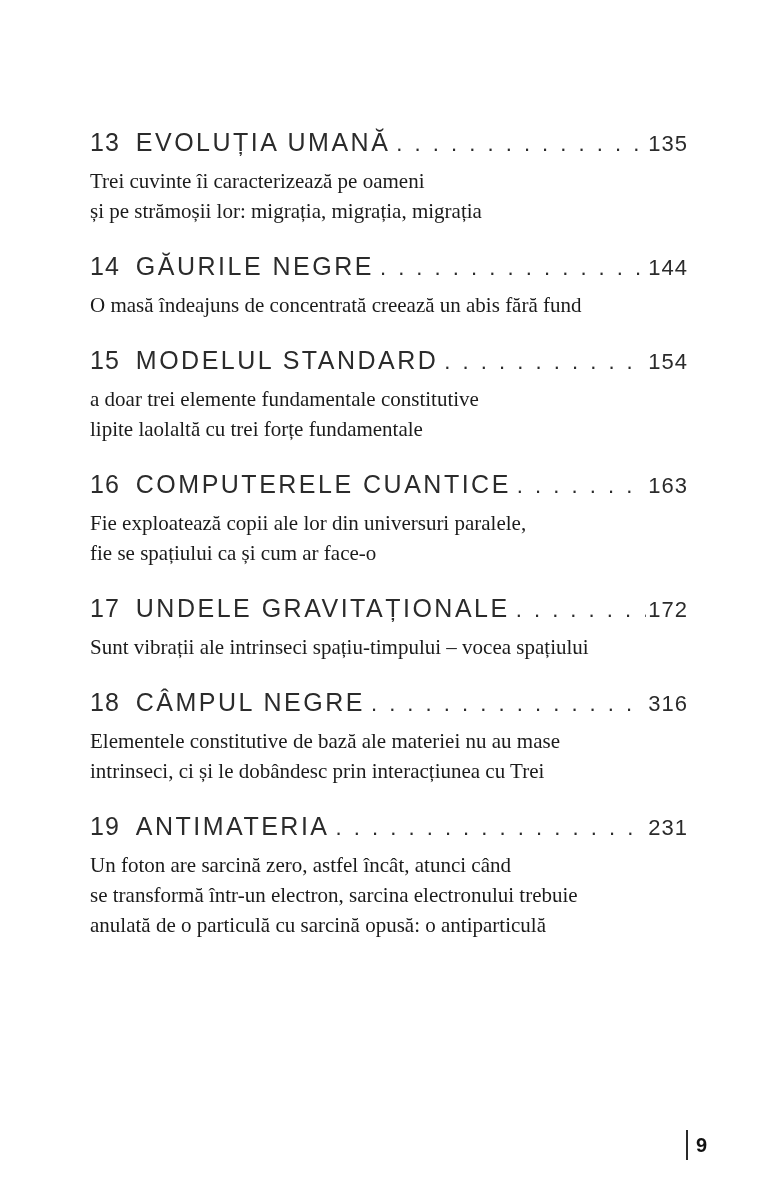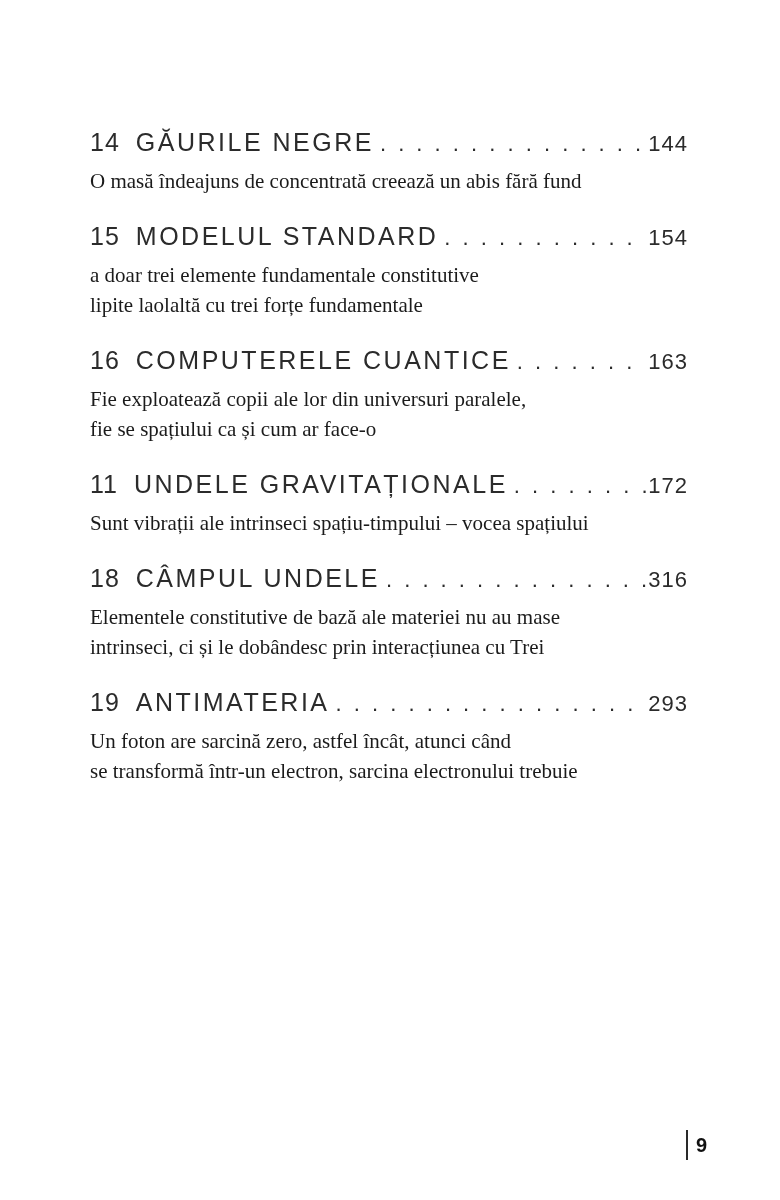--- a/index.html
+++ b/index.html
@@ -81,20 +81,32 @@
     font-size: 20px;
     color: #111111;
     margin-left: 8px;
   }
 </style>
 </head>
 <body>
 
 <div class="page">
 
+  <div class="toc-entry">
+    <div class="entry-heading">
+      <span class="num">13</span>
+      <span class="title">EVOLUȚIA UMANĂ</span>
+      <span class="dots"></span>
+      <span class="pagenum">135</span>
+    </div>
+    <div class="entry-desc">
+      <div>Trei cuvinte îi caracterizează pe oameni</div>
+      <div>și pe strămoșii lor: migrația, migrația, migrația</div>
+    </div>
+  </div>
 
   <div class="toc-entry">
     <div class="entry-heading">
       <span class="num">14</span>
       <span class="title">GĂURILE NEGRE</span>
       <span class="dots"></span>
       <span class="pagenum">144</span>
     </div>
     <div class="entry-desc">
       <div>O masă îndeajuns de concentrată creează un abis fără fund</div>
@@ -122,53 +134,54 @@
       <span class="pagenum">163</span>
     </div>
     <div class="entry-desc">
       <div>Fie exploatează copii ale lor din universuri paralele,</div>
       <div>fie se spațiului ca și cum ar face-o</div>
     </div>
   </div>
 
   <div class="toc-entry">
     <div class="entry-heading">
-      <span class="num">11</span>
+      <span class="num">17</span>
       <span class="title">UNDELE GRAVITAȚIONALE</span>
       <span class="dots"></span>
       <span class="pagenum">172</span>
     </div>
     <div class="entry-desc">
       <div>Sunt vibrații ale intrinseci spațiu-timpului – vocea spațiului</div>
     </div>
   </div>
 
   <div class="toc-entry">
     <div class="entry-heading">
       <span class="num">18</span>
-      <span class="title">CÂMPUL UNDELE</span>
+      <span class="title">CÂMPUL NEGRE</span>
       <span class="dots"></span>
       <span class="pagenum">316</span>
     </div>
     <div class="entry-desc">
       <div>Elementele constitutive de bază ale materiei nu au mase</div>
       <div>intrinseci, ci și le dobândesc prin interacțiunea cu Trei</div>
     </div>
   </div>
 
   <div class="toc-entry">
     <div class="entry-heading">
       <span class="num">19</span>
       <span class="title">ANTIMATERIA</span>
       <span class="dots"></span>
-      <span class="pagenum">293</span>
+      <span class="pagenum">231</span>
     </div>
     <div class="entry-desc">
       <div>Un foton are sarcină zero, astfel încât, atunci când</div>
       <div>se transformă într-un electron, sarcina electronului trebuie</div>
+      <div>anulată de o particulă cu sarcină opusă: o antiparticulă</div>
     </div>
   </div>
 
   <div class="folio">
     <div class="folio-rule"></div>
     <div class="folio-num">9</div>
   </div>
 
 </div>
 

